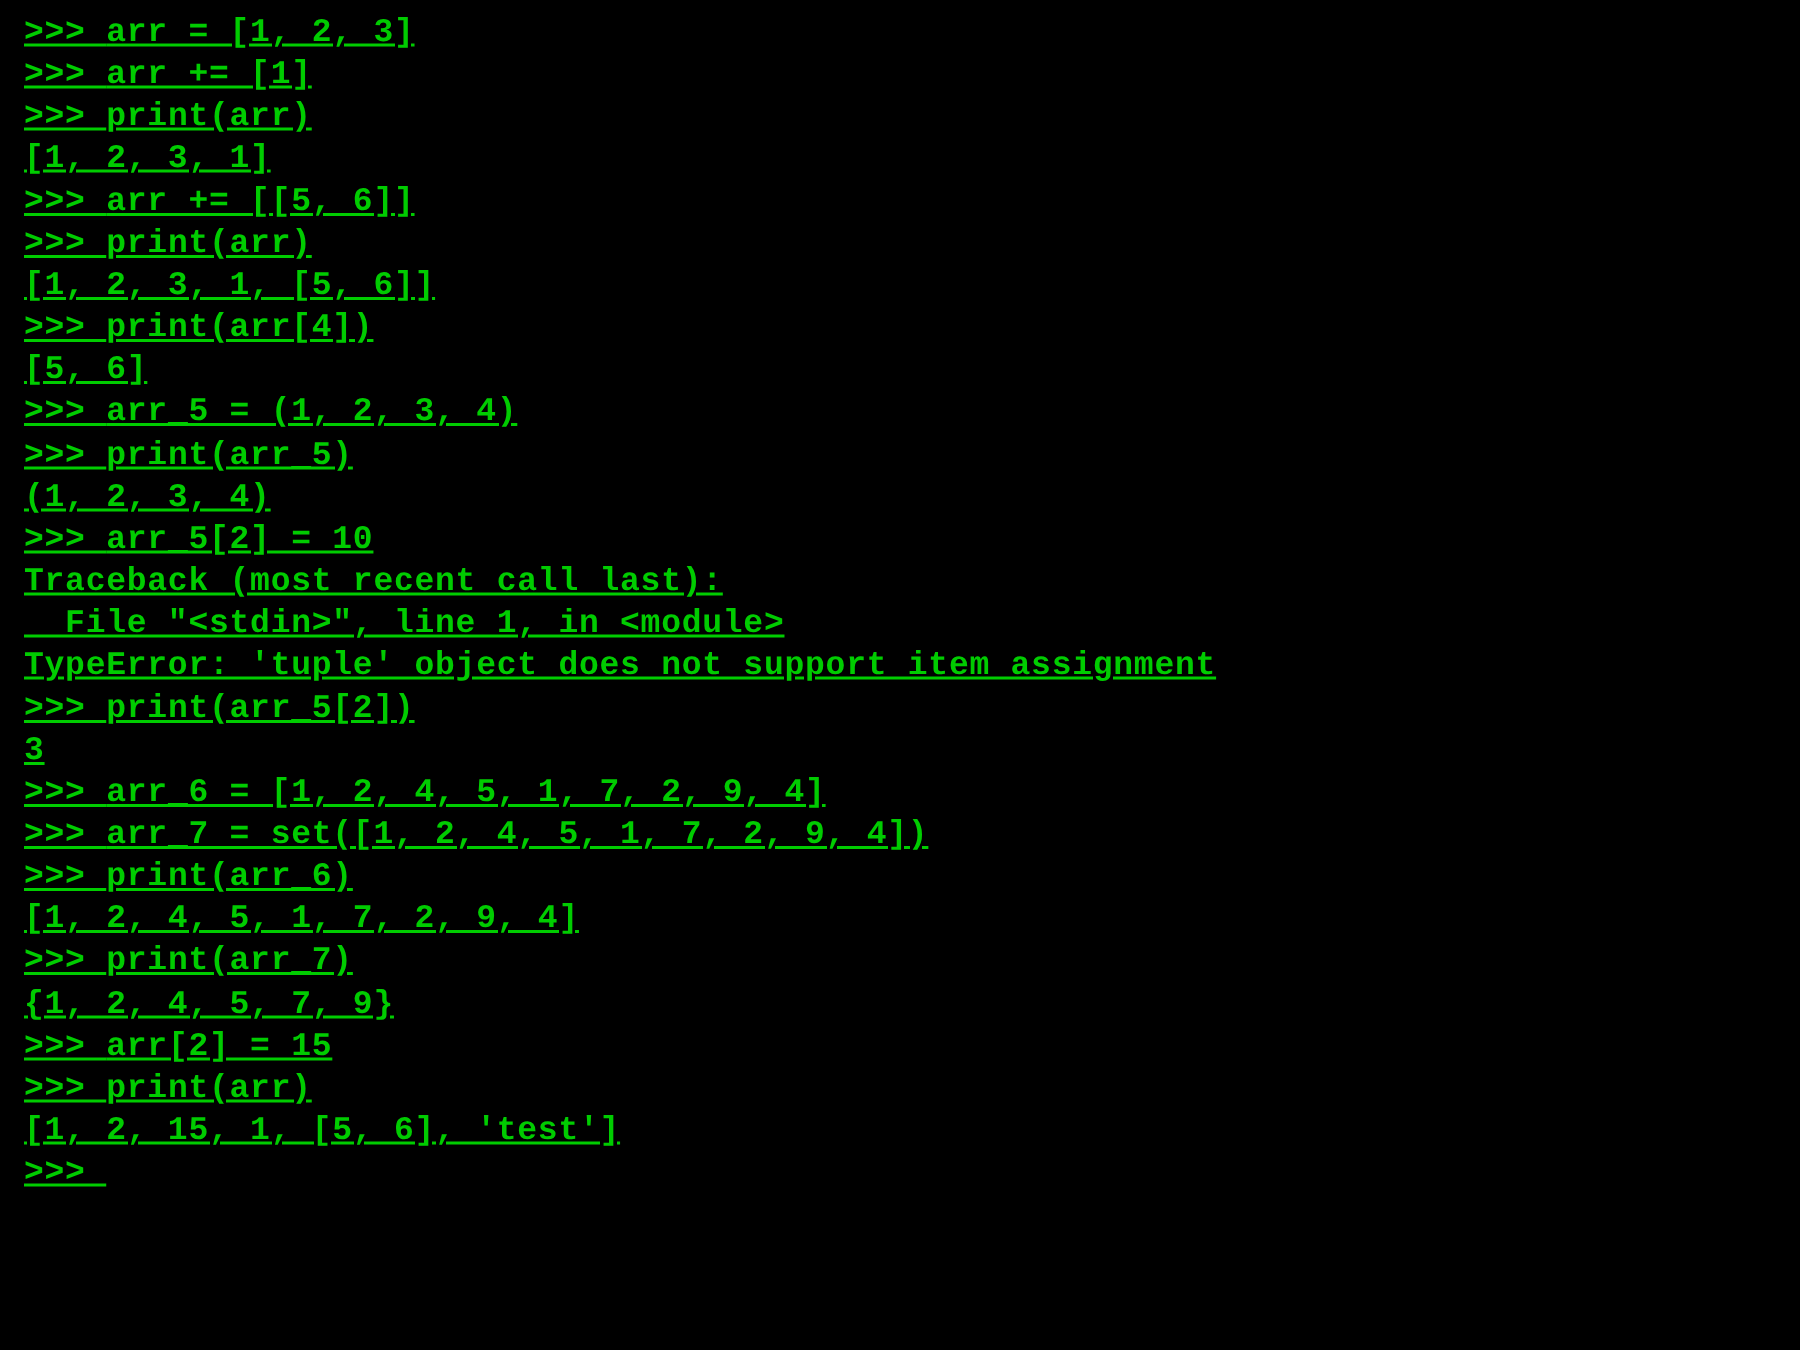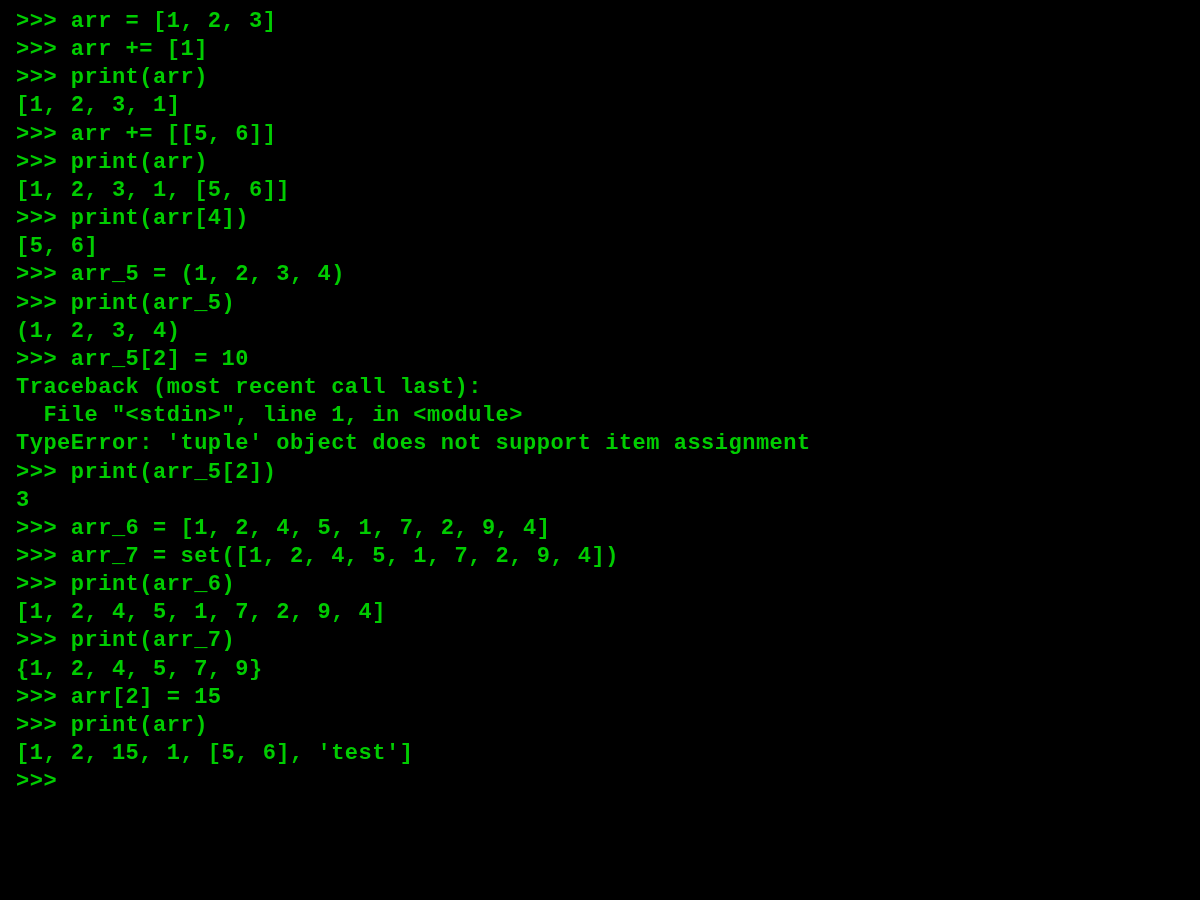--- a/index.html
+++ b/index.html
@@ -17,20 +17,21 @@
       width: 1200px;
       height: 900px;
       line-height: 1.28;
       letter-spacing: 0.5px;
     }
     .terminal {
       white-space: pre;
     }
     .line {
       display: block;
+      text-decoration: underline;
     }
     .prompt {
       color: #00cc00;
     }
   </style>
 </head>
 <body>
 
 <div class="terminal" id="terminal-container"><div class="line"><span class="prompt">&gt;&gt;&gt; </span><span>arr = [1, 2, 3]</span></div><div class="line"><span class="prompt">&gt;&gt;&gt; </span><span>arr += [1]</span></div><div class="line"><span class="prompt">&gt;&gt;&gt; </span><span>print(arr)</span></div><div class="line"><span>[1, 2, 3, 1]</span></div><div class="line"><span class="prompt">&gt;&gt;&gt; </span><span>arr += [[5, 6]]</span></div><div class="line"><span class="prompt">&gt;&gt;&gt; </span><span>print(arr)</span></div><div class="line"><span>[1, 2, 3, 1, [5, 6]]</span></div><div class="line"><span class="prompt">&gt;&gt;&gt; </span><span>print(arr[4])</span></div><div class="line"><span>[5, 6]</span></div><div class="line"><span class="prompt">&gt;&gt;&gt; </span><span>arr_5 = (1, 2, 3, 4)</span></div><div class="line"><span class="prompt">&gt;&gt;&gt; </span><span>print(arr_5)</span></div><div class="line"><span>(1, 2, 3, 4)</span></div><div class="line"><span class="prompt">&gt;&gt;&gt; </span><span>arr_5[2] = 10</span></div><div class="line"><span>Traceback (most recent call last):</span></div><div class="line"><span>  File "&lt;stdin&gt;", line 1, in &lt;module&gt;</span></div><div class="line"><span>TypeError: 'tuple' object does not support item assignment</span></div><div class="line"><span class="prompt">&gt;&gt;&gt; </span><span>print(arr_5[2])</span></div><div class="line"><span>3</span></div><div class="line"><span class="prompt">&gt;&gt;&gt; </span><span>arr_6 = [1, 2, 4, 5, 1, 7, 2, 9, 4]</span></div><div class="line"><span class="prompt">&gt;&gt;&gt; </span><span>arr_7 = set([1, 2, 4, 5, 1, 7, 2, 9, 4])</span></div><div class="line"><span class="prompt">&gt;&gt;&gt; </span><span>print(arr_6)</span></div><div class="line"><span>[1, 2, 4, 5, 1, 7, 2, 9, 4]</span></div><div class="line"><span class="prompt">&gt;&gt;&gt; </span><span>print(arr_7)</span></div><div class="line"><span>{1, 2, 4, 5, 7, 9}</span></div><div class="line"><span class="prompt">&gt;&gt;&gt; </span><span>arr[2] = 15</span></div><div class="line"><span class="prompt">&gt;&gt;&gt; </span><span>print(arr)</span></div><div class="line"><span>[1, 2, 15, 1, [5, 6], 'test']</span></div><div class="line"><span class="prompt">&gt;&gt;&gt; </span></div></div>
 

